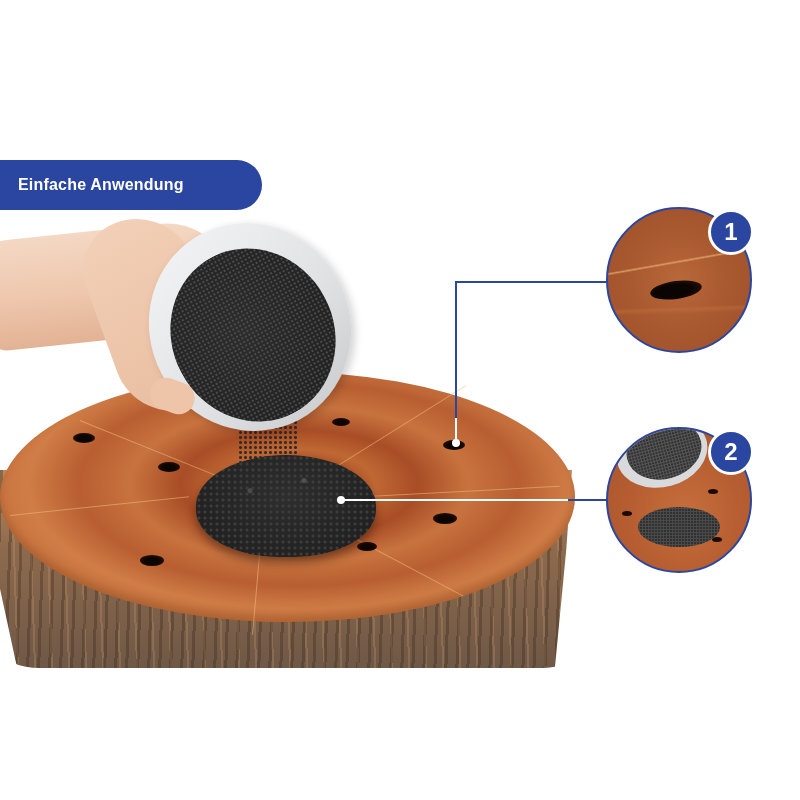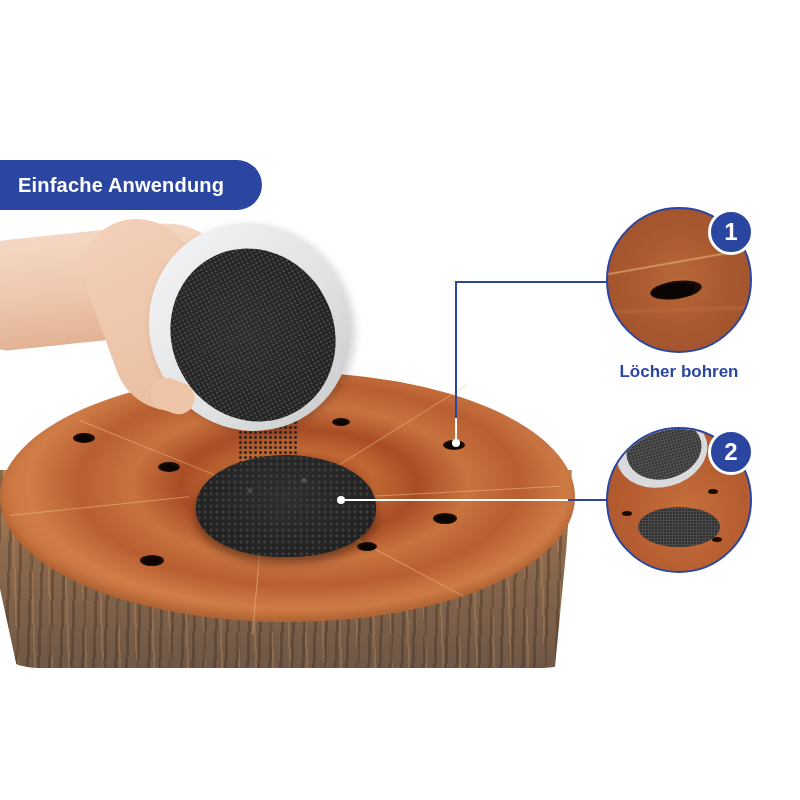--- a/index.html
+++ b/index.html
@@ -4,21 +4,21 @@
   <style>
     html, body { margin: 0; padding: 0; background: #ffffff; }
     body { width: 800px; height: 800px; position: relative; overflow: hidden; font-family: "Liberation Sans", "DejaVu Sans", sans-serif; }
 
     .scene { position: absolute; left: 0; top: 0; width: 800px; height: 800px; }
 
     
     .banner {
       position: absolute; left: 0; top: 160px; width: 262px; height: 50px;
       background: #2a46a0; border-radius: 0 26px 26px 0;
-      color: #ffffff; font-weight: bold; font-size: 20px;
+      color: #ffffff; font-weight: bold; font-size: 16px;
       display: flex; align-items: center; padding-left: 18px; box-sizing: border-box;
       z-index: 20; letter-spacing: 0.2px;
     }
 
     
     .stump-side {
       position: absolute; left: 0; top: 470px; width: 572px; height: 198px;
       background:
         repeating-linear-gradient(92deg, rgba(60,40,25,0.35) 0 3px, transparent 3px 11px),
         repeating-linear-gradient(88deg, rgba(210,160,110,0.25) 0 2px, transparent 2px 17px),
@@ -185,21 +185,20 @@
   <div class="line white" style="left:342px;top:499px;width:228px;height:2px;"></div>
   <div class="line" style="left:568px;top:499px;width:40px;height:2px;"></div>
   <div class="dot" style="left:337px;top:496px;"></div>
 
   <div class="step-circle step1">
     <div class="drill-hole"></div>
   </div>
   <div class="badge badge1">
     <span>1</span>
   </div>
-  <div class="step-label label1">Löcher bohren</div>
 
   <div class="step-circle step2">
     <div class="mini-cup"></div>
     <div class="mini-cup-fill"></div>
     <div class="mini-hole" style="left:14px;top:82px;"></div>
     <div class="mini-hole" style="left:100px;top:60px;"></div>
     <div class="mini-hole" style="left:104px;top:108px;"></div>
     <div class="mini-pile"></div>
   </div>
   <div class="badge badge2">

